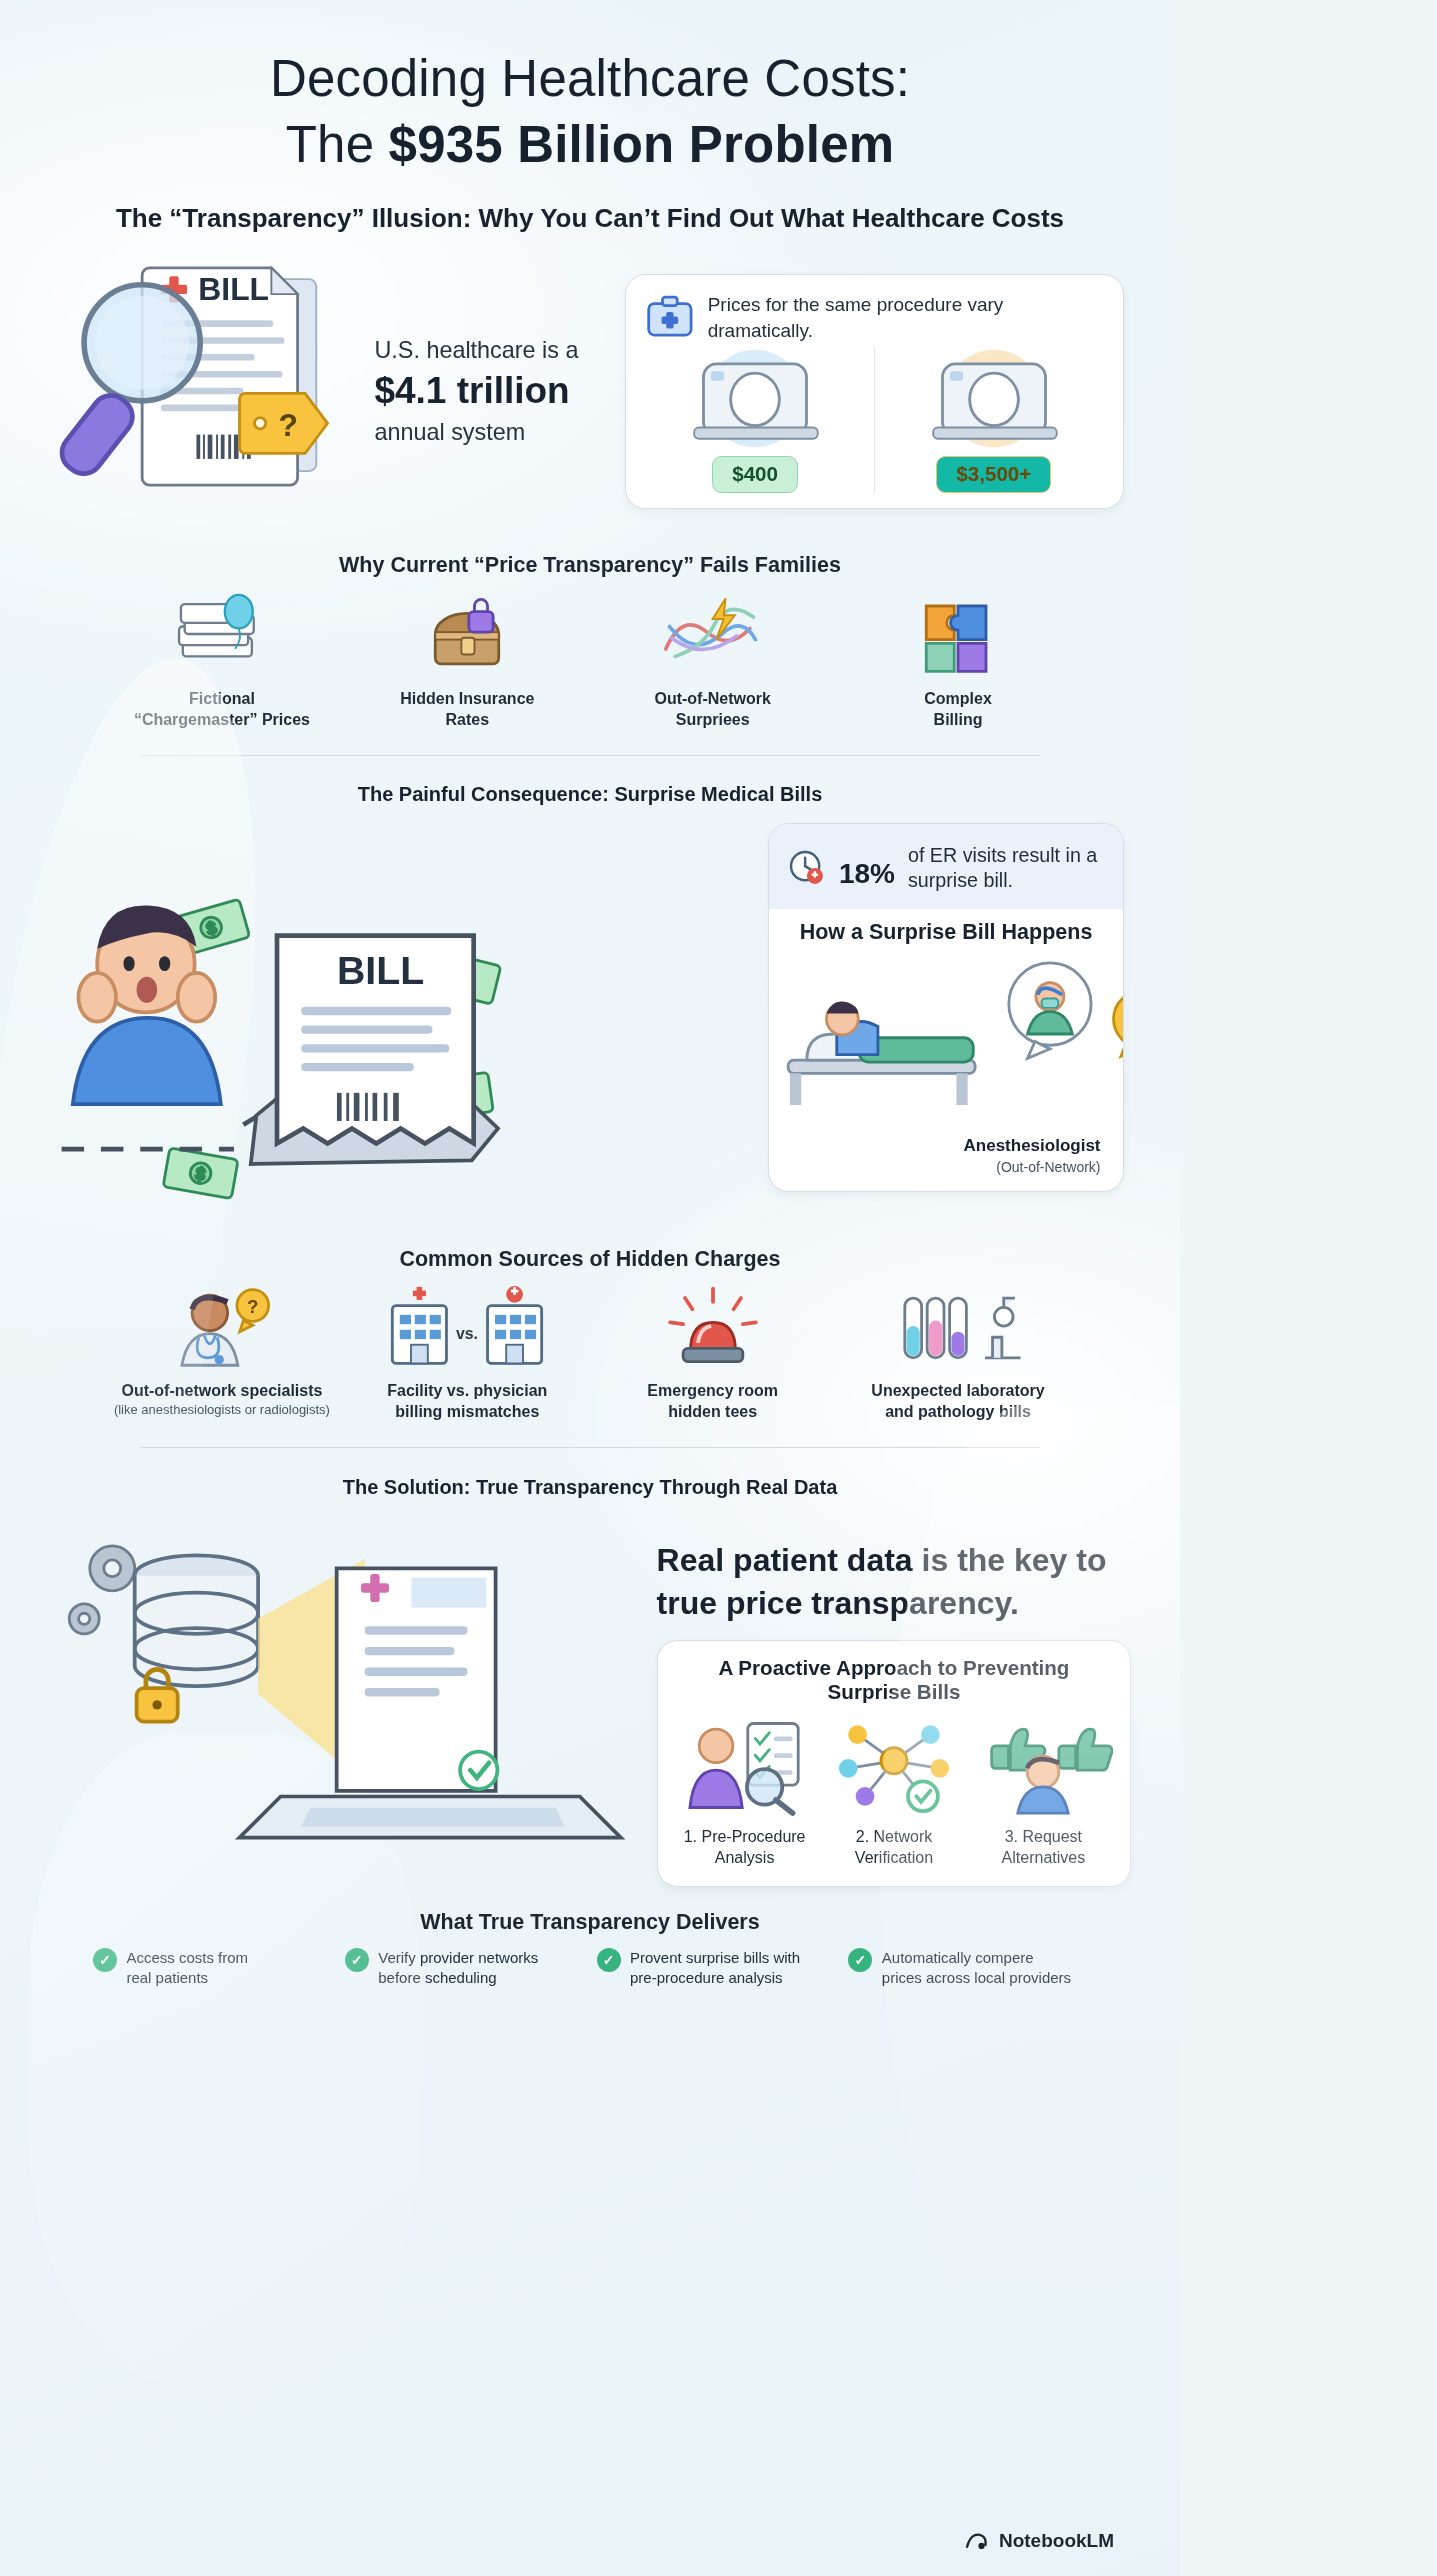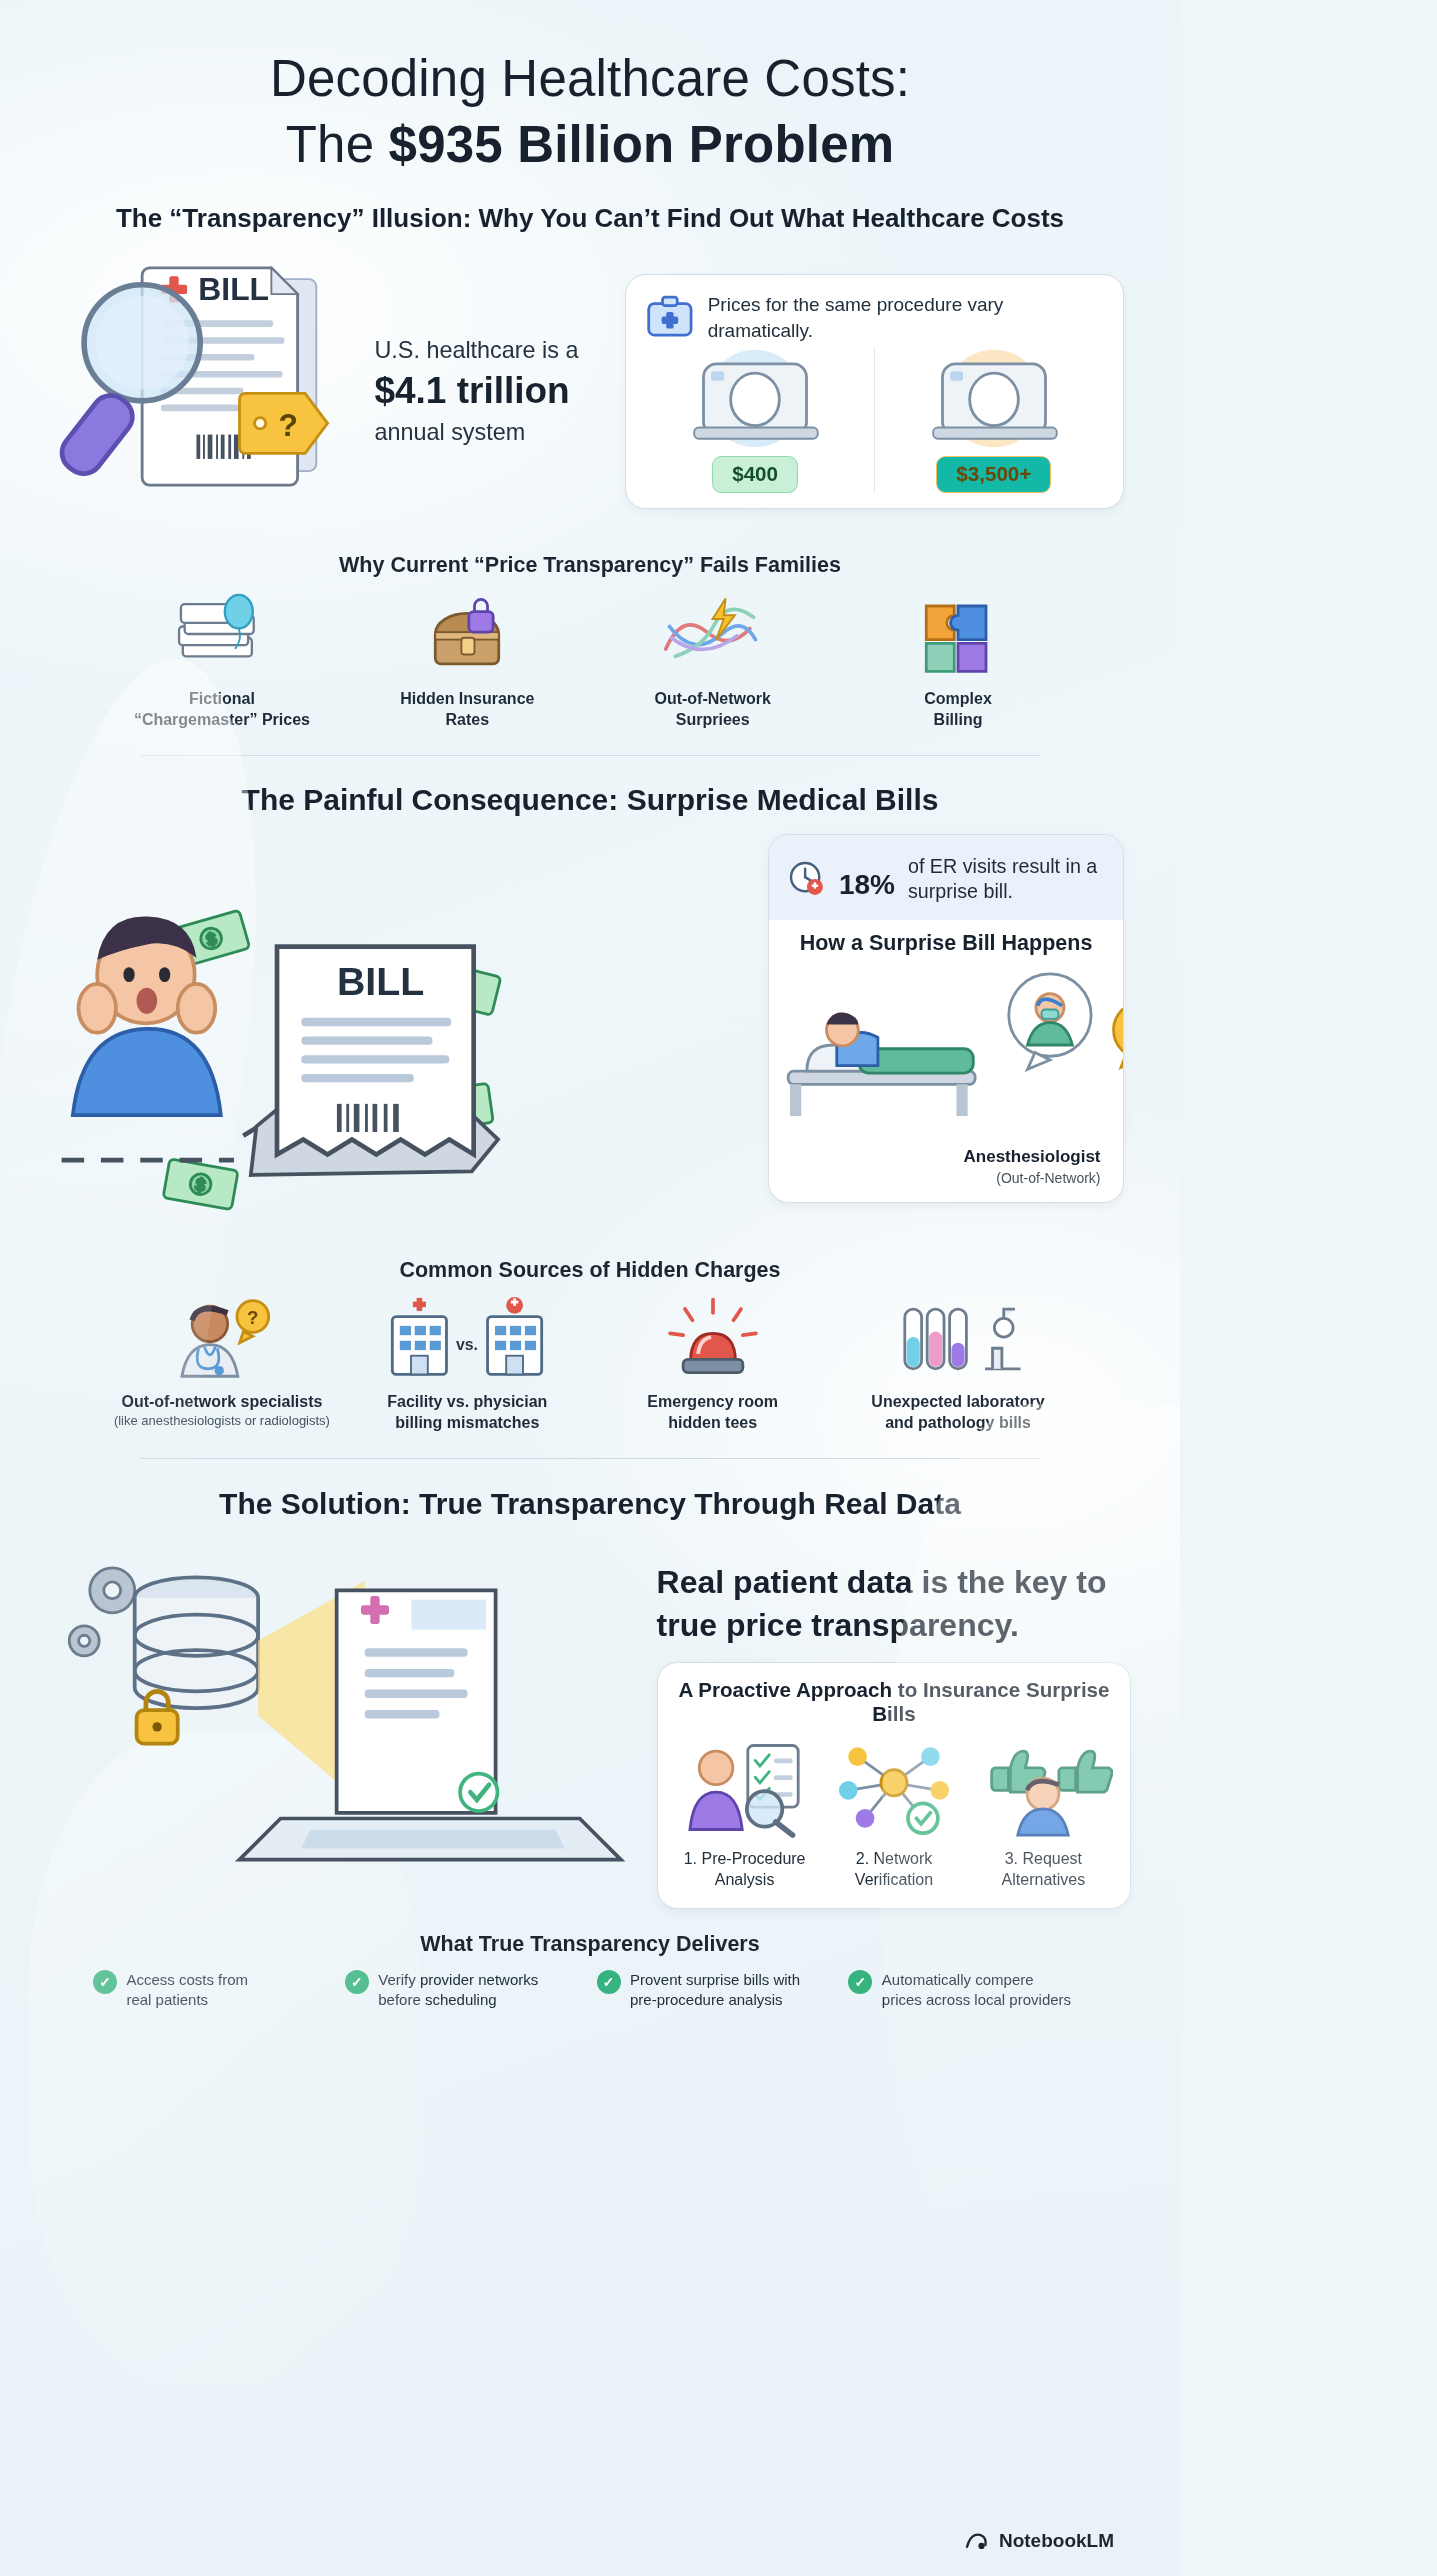--- a/index.html
+++ b/index.html
@@ -29,21 +29,21 @@
   .title{
     text-align:center;padding-top:49px;line-height:1.18;
     font-size:51px;font-weight:400;color:#17222e;letter-spacing:0.2px;
   }
   .title .l2{display:block;margin-top:5.6px;}
   .title b{font-weight:700;}
   .section-head{
     text-align:center;font-size:26px;font-weight:700;color:#17222e;
     margin:28px 0 17px;
   }
-  .section-head.lg{font-size:30px;}
+  .section-head.lg{font-size:20px;}
   .sub-head{
     text-align:center;font-size:21.5px;font-weight:700;color:#1b2631;margin:20.6px 0 13px;
   }
   .divider{height:0.9px;background:#cfdbe2;margin:24px 84px;}
 
   
   .card{
     background:#ffffff;border:1.9px solid #d5dde6;border-radius:20.6px;
     box-shadow:0 3.7px 9.4px rgba(20,40,60,.05);
   }
@@ -565,21 +565,21 @@
           <path d="M240 300 h320 l44 44 h-408z" fill="#e4ecf4" stroke="#46525f" stroke-width="4"></path>
           <path d="M272 312 h262 l10 20 h-282z" fill="#cddcea"></path>
         </g>
       </svg>
     </div>
 
     <div class="solution-right">
       <div class="sol-lead">Real patient data is the key to true price transparency.</div>
 
       <div class="card proactive">
-        <h4>A Proactive Approach to Insurance Surprise Bills</h4>
+        <h4>A Proactive Approach to Preventing Surprise Bills</h4>
         <div class="steps">
           <div class="step">
             <svg width="140" height="103" viewBox="0 0 150 110">
               <circle cx="44" cy="34" r="18" fill="#f5c6a5" stroke="#c98d62" stroke-width="3"></circle>
               <path d="14 100"></path>
               <path d="M16 100 q4 -40 28 -40 q24 0 28 40z" fill="#9d7ae6" stroke="#5f45ab" stroke-width="3"></path>
               <rect x="78" y="10" width="54" height="66" rx="6" fill="#ffffff" stroke="#6d7d8d" stroke-width="3"></rect>
               <g stroke="#3fb47f" stroke-width="3" fill="none" stroke-linecap="round">
                 <path d="M86 26 l5 6 10 -12"></path>
                   <path d="M86 44 l5 6 10 -12"></path>

